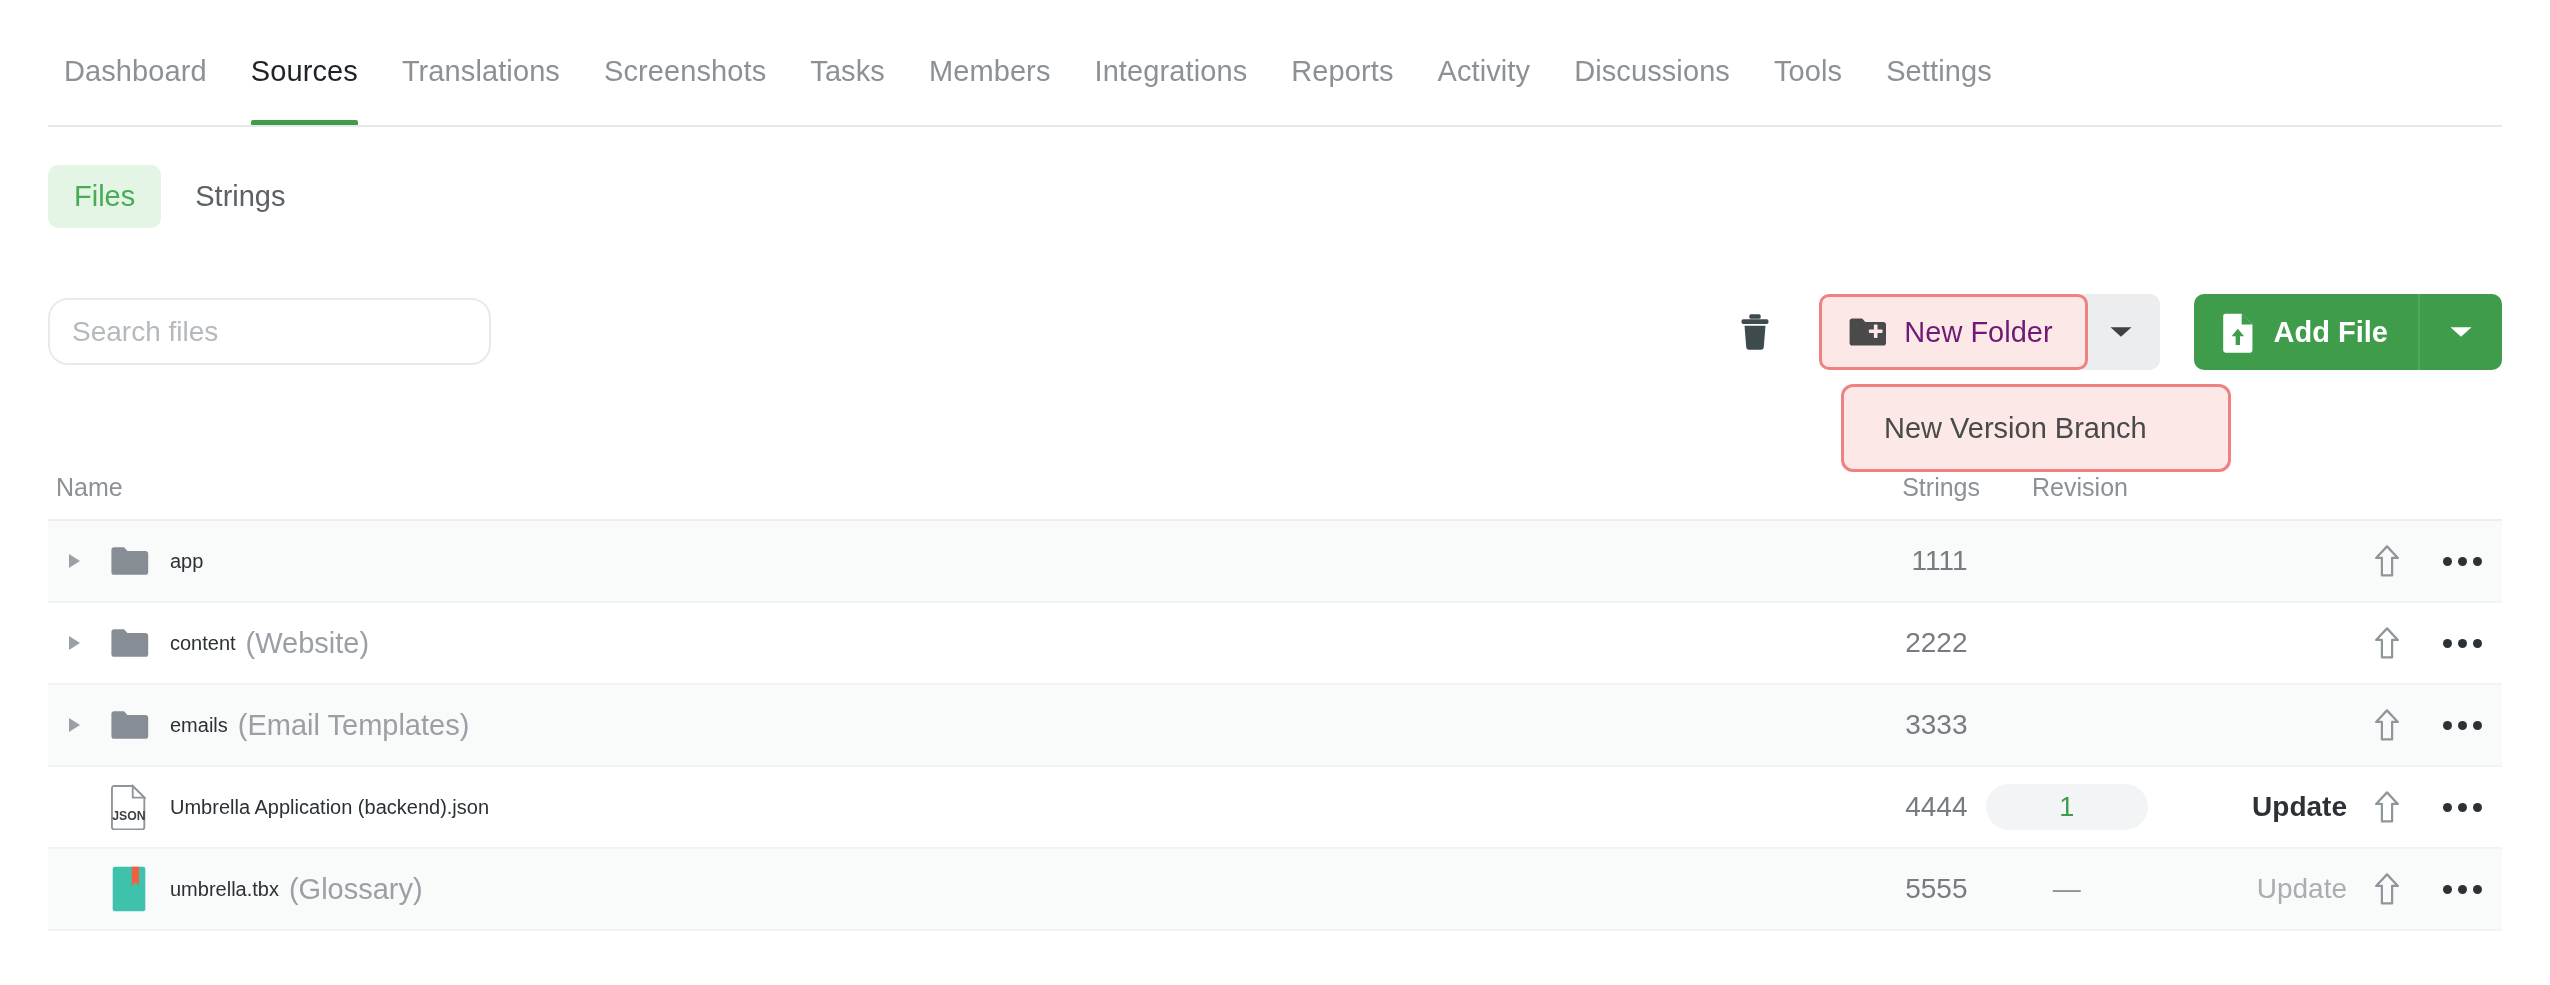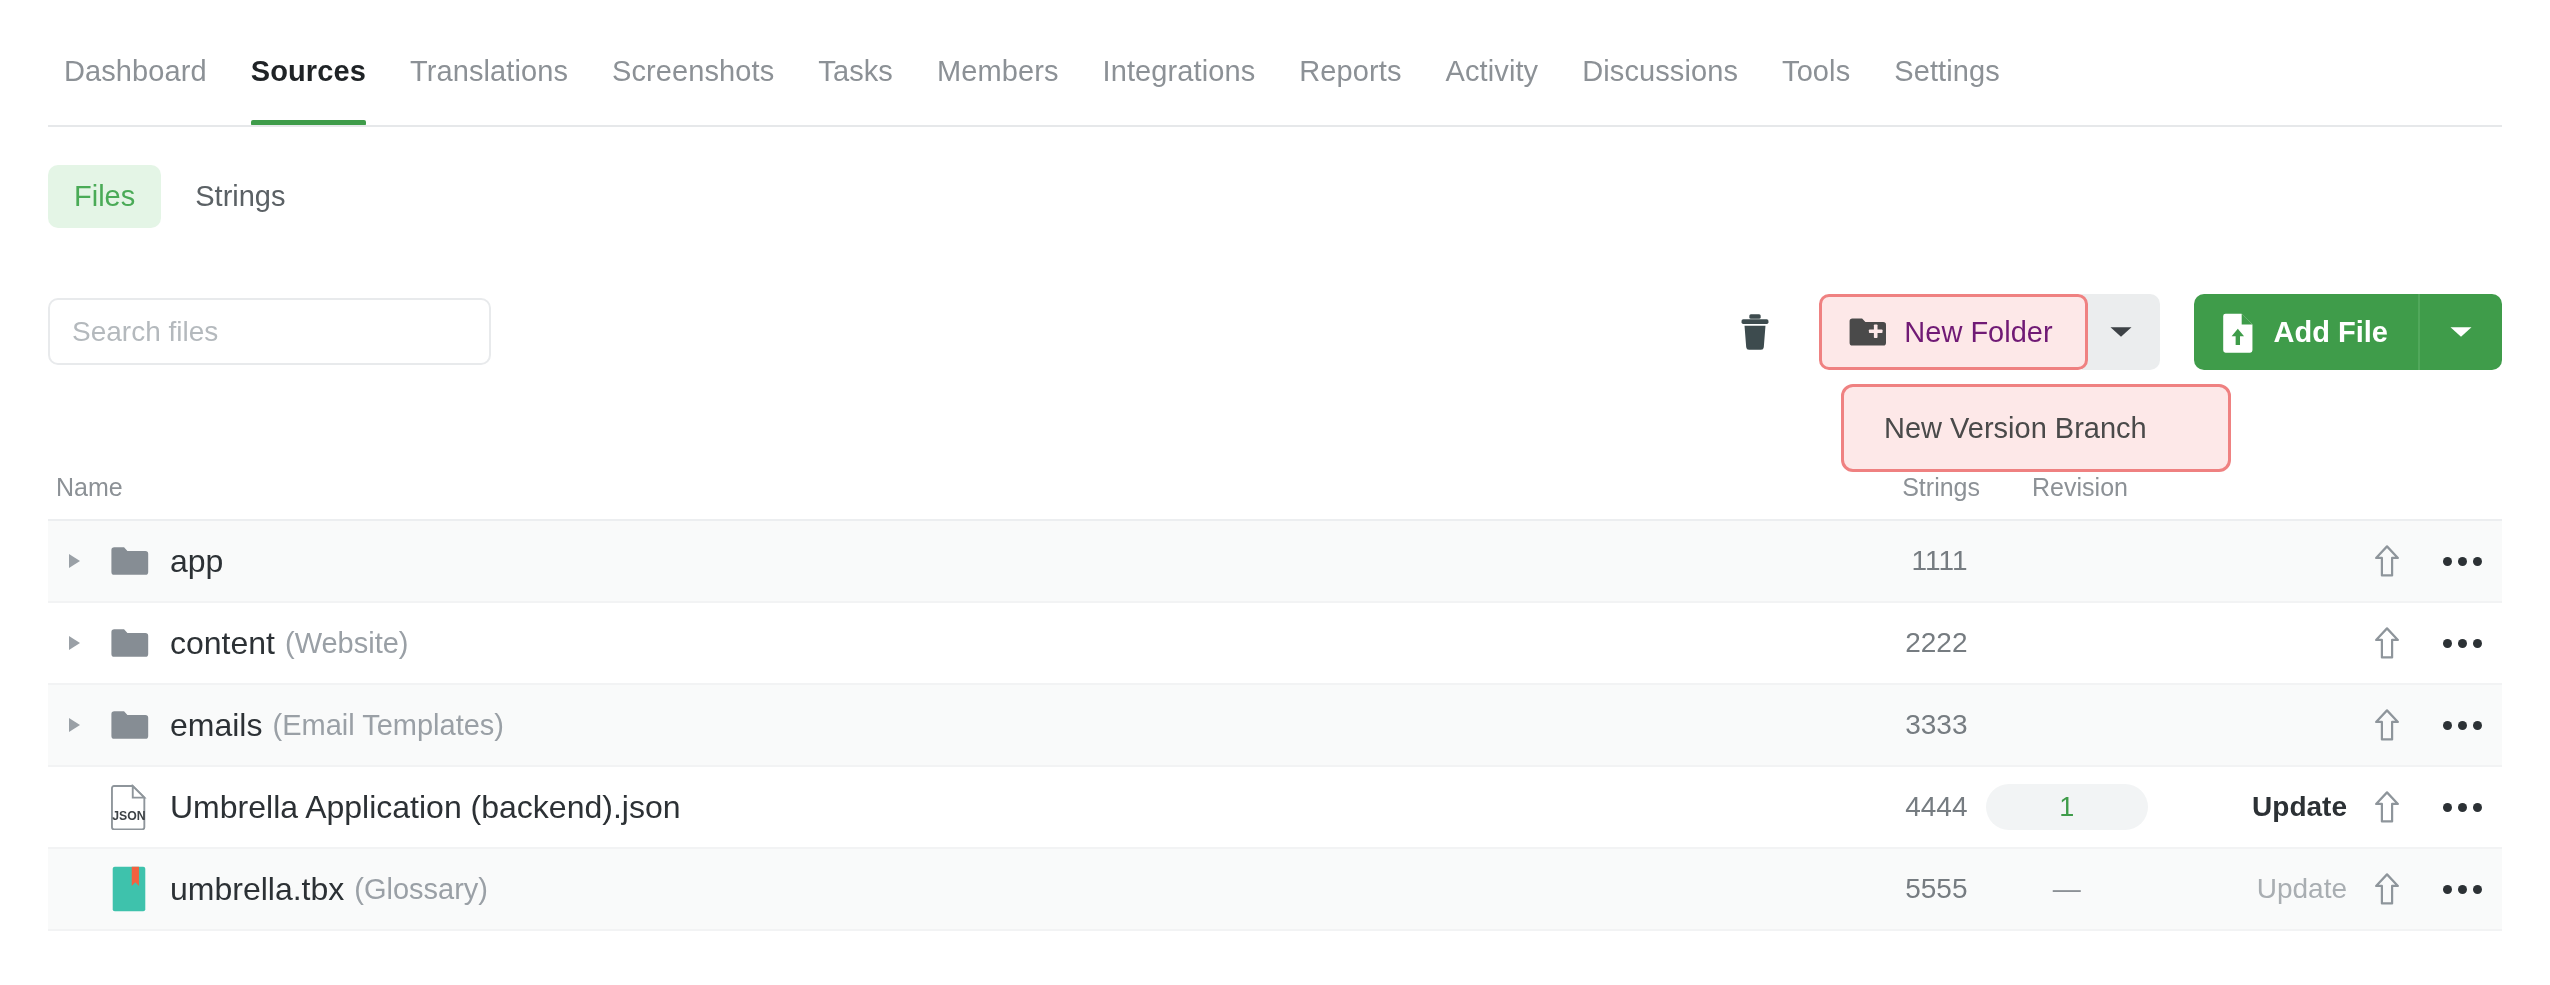--- a/index.html
+++ b/index.html
@@ -23,21 +23,21 @@
     position: relative;
     font-size: 29px;
     color: #8c9196;
     padding: 0 22px 40px 22px;
     line-height: 1;
     white-space: nowrap;
     cursor: pointer;
     letter-spacing: .1px;
   }
   .nav-tab:first-child { padding-left: 0; margin-left: 0; }
-  .nav-tab.active { color: #1f2326; font-weight: bold; }
+  .nav-tab.active { color: #1f2326; font-weight: normal; }
   .nav-tab.active::after {
     content: ""; position: absolute; left: 22px; right: 22px; bottom: 0;
     height: 6px; background: #3f9c4a; border-radius: 2px;
   }
   .nav-underline {
     position: absolute; left: 48px; right: 48px; top: 125px;
     height: 2px; background: #e6e8ea;
   }
 
   
@@ -53,21 +53,21 @@
     cursor: pointer;
     background: transparent;
     white-space: nowrap;
   }
   .seg-btn.active { background: #e4f5e6; color: #4aab57; }
 
   
   .search-box {
     position: absolute; left: 48px; top: 298px;
     width: 443px; height: 67px;
-    border: 2px solid #e8eaec; border-radius: 10px;
+    border: 2px solid #e8eaec; border-radius: 20px;
     display: flex; align-items: center;
     padding: 0 22px;
     background: #fff;
   }
   .search-input {
     border: none; outline: none; background: transparent;
     font-family: "Liberation Sans", "DejaVu Sans", sans-serif;
     font-size: 28px; color: #3b4045; width: 100%;
   }
   .search-input::placeholder { color: #b4b9bd; }
@@ -168,21 +168,21 @@
   .chevron-right {
     width: 0; height: 0;
     border-left: 11px solid #9aa0a6;
     border-top: 7px solid transparent;
     border-bottom: 7px solid transparent;
   }
   .icon-slot {
     width: 58px; flex: 0 0 58px;
     display: flex; align-items: center; justify-content: center;
   }
-  .name-text { font-size: 32px; color: #2c3135; margin-left: 12px; white-space: nowrap; }
+  .name-text { font-size: 20px; color: #2c3135; margin-left: 12px; white-space: nowrap; }
   .name-meta { font-size: 29px; color: #9aa0a6; margin-left: 10px; white-space: nowrap; }
 
   .cell-strings { width: 186px; text-align: right; font-size: 28px; color: #767c81; }
   .cell-revision {
     width: 200px; display: flex; align-items: center; justify-content: center;
   }
   .rev-badge {
     display: inline-flex; align-items: center; justify-content: center;
     min-width: 162px; height: 46px; border-radius: 23px;
     background: #f2f4f5; color: #3f9c4a; font-size: 27px;

